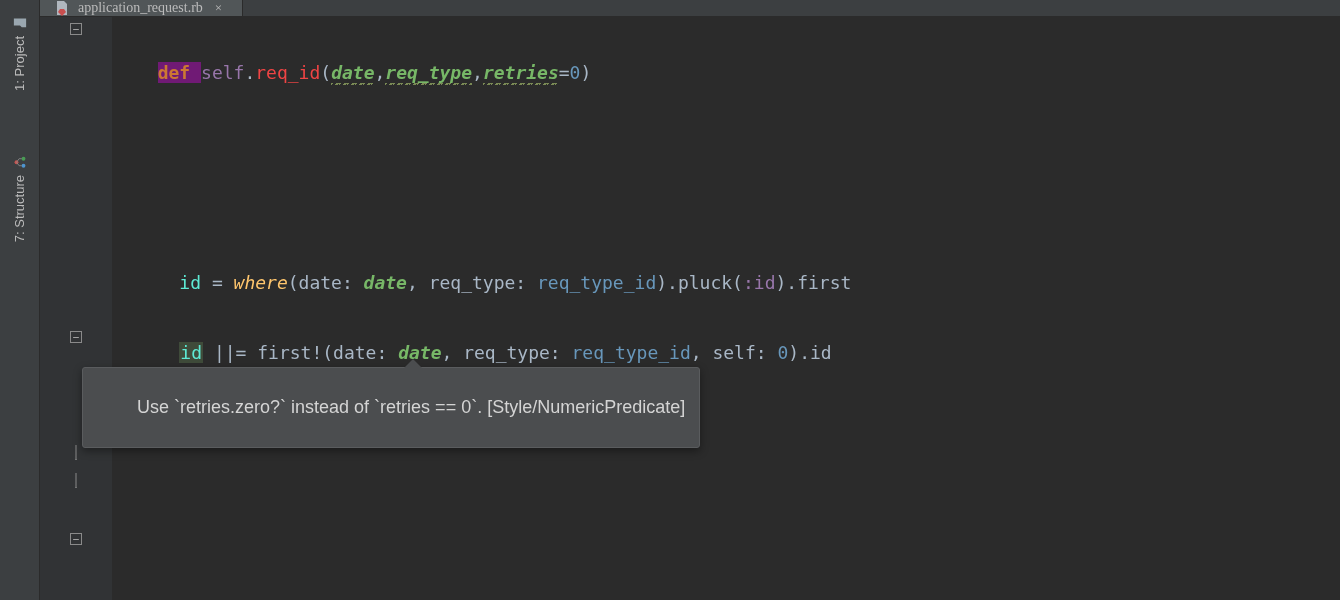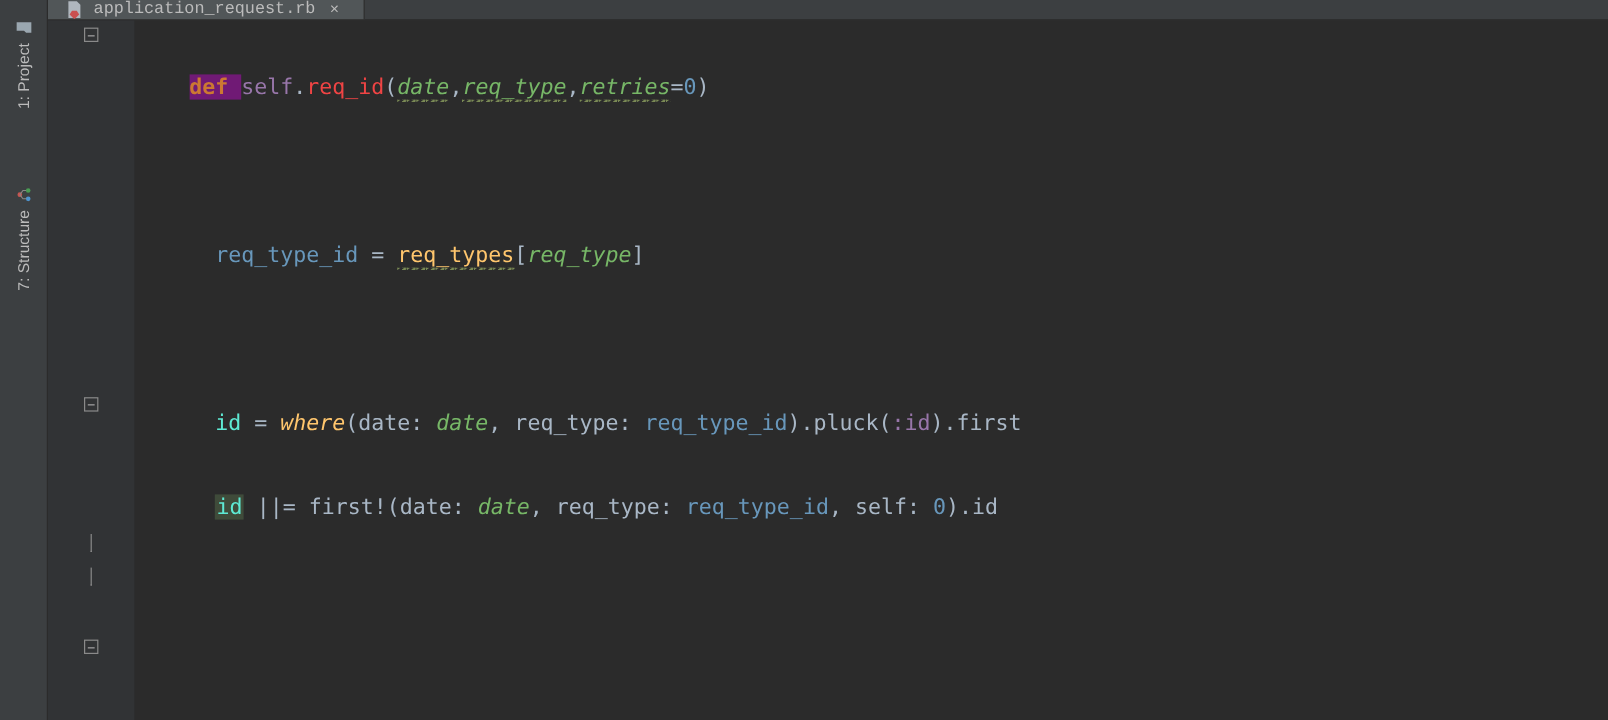--- a/index.html
+++ b/index.html
@@ -47,21 +47,21 @@
     border-bottom: 1px solid #2b2b2b;
   }
   .tab {
     display: flex;
     align-items: center;
     gap: 8px;
     padding: 0 16px 0 14px;
     background: #515658;
     color: #bbbbbb;
     border-right: 1px solid #2b2b2b;
-    font-family: Liberation Mono, monospace;
+    font-family: Liberation Serif, serif;
     font-size: 14px;
   }
   .tab .close { font-size: 13px; color: #bbbbbb; padding: 0 4px; }
   .file-ico { width:16px; height:16px; }
   
   .editor-wrap { flex:1; display:flex; position:relative; background:#2b2b2b; }
   .gutter {
     width: 72px;
     background: #313335;
     position: relative;
@@ -85,21 +85,21 @@
     padding-left: 24px;
     position:relative;
     white-space: pre;
   }
   .line { height: 28px; line-height: 28px; position:relative; }
   
   .kw   { color:#cc7832; font-weight:600;}   
   .kw-bg{ background:#701a75; }              
   .self { color:#9876aa;text-align:center; }
   .meth { color:#ef4444; }
-  .param{ color:#77b767; font-style:italic; }
+  .param{ color:#77b767; font-style:italic;font-weight:bold; }
   .num  { color:#6897bb; }
   .comment{ color:#808080; font-style:italic;}
   .sym  { color:#6897bb; }
   .sym2 { color:#9876aa; }
   .op   { color:#a9b7c6; }
   .local{ color:#5eead4; }
   .call { color:#a9b7c6; }
   .callm{ color:#ffc66d; }
   .grn-underline{
      background-image: repeating-linear-gradient(135deg,#7a8a55 0 2px,transparent 2px 4px);
@@ -186,32 +186,34 @@
       <span class="gutter-mark" style="top:428px"><span class="fold-end"></span></span>
       <span class="gutter-mark" style="top:456px"><span class="fold-end"></span></span>
       <span class="gutter-mark" style="top:516px">
           <span class="fold-mark"></span>
         </span>
     </div>
 
     <div class="code">
       <div class="line">  <span class="kw kw-bg">def </span><span class="self">self</span><span class="op">.</span><span class="meth">req_id</span><span class="op">(</span><span class="param grn-underline">date</span><span class="op">,</span><span class="param grn-underline">req_type</span><span class="op">,</span><span class="param grn-underline">retries</span><span class="op">=</span><span class="num">0</span><span class="op">)</span></div>
       <div class="line"></div>
-      <div class="line">    <span class="sym">req_type_id</span><span class="op"> = </span><span class="callm grn-underline">req_types</span><span class="op">[</span><span class="param">req_type</span><span class="op">]</span></div>
       <div class="line"></div>
       <div class="line">    <span class="local">id</span><span class="op"> = </span><span class="callm" style="font-style:italic">where</span><span class="op">(date: </span><span class="param">date</span><span class="op">, req_type: </span><span class="sym">req_type_id</span><span class="op">).</span><span class="call">pluck</span><span class="op">(</span><span class="sym2">:id</span><span class="op">).first</span></div>
       <div class="line">    <span class="local boxed grn-underline">id</span><span class="op"> ||= </span><span class="call">first!</span><span class="op">(date: </span><span class="param">date</span><span class="op">, req_type: </span><span class="sym">req_type_id</span><span class="op">, self: </span><span class="num">0</span><span class="op">).id</span></div>
       <div class="line"></div>
       
       
       
       
       
       
       
       
       
       
 
       
+      <div class="tooltip">
+        <span>Use `retries.zero?` instead of `retries == 0`. [Style/NumericPredicate]</span>
+      </div>
     </div>
   </div>
 </div>
 
 </body></html>

